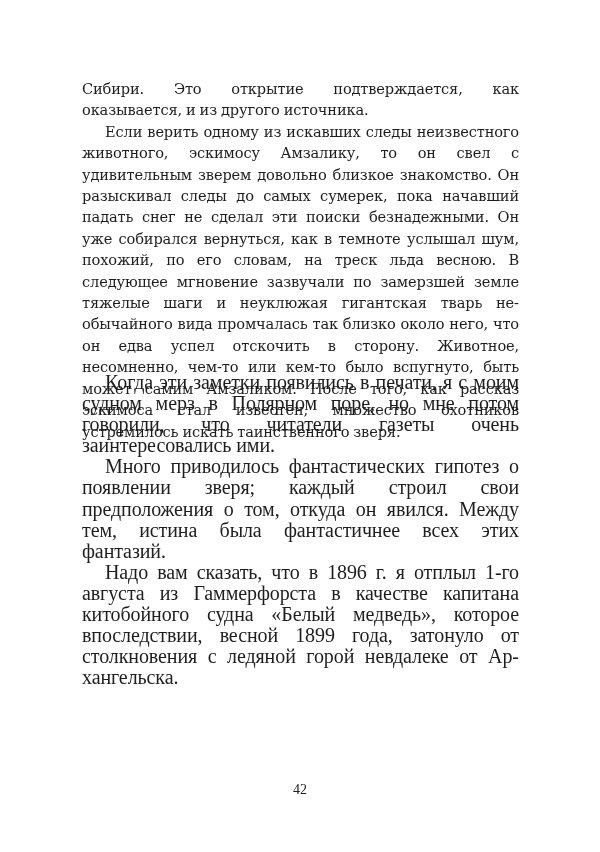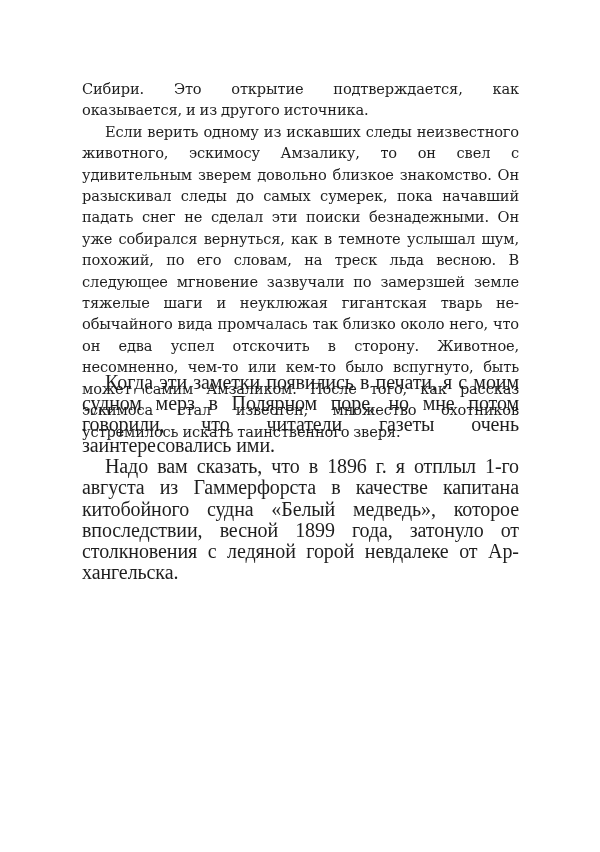--- a/index.html
+++ b/index.html
@@ -67,17 +67,19 @@
 
 <div class="page">
 
   <div class="text-block section-a">
     <p class="para no-indent">Сибири. Это открытие подтверждается, как оказывается, и из другого источника.</p>
     <p class="para">Если верить одному из искавших следы неизвестного животного, эскимосу Амзалику, то он свел с удивительным зверем довольно близкое знакомство. Он разыскивал следы до самых сумерек, пока начавший падать снег не сделал эти поиски безнадежными. Он уже собирался вернуться, как в темноте услышал шум, похожий, по его словам, на треск льда весною. В следующее мгновение зазвучали по замерз­шей земле тяжелые шаги и неуклюжая гигантская тварь не­обычайного вида промчалась так близко около него, что он едва успел отскочить в сторону. Животное, несомненно, чем-то или кем-то было вспугнуто, быть может самим Амзали­ком. После того, как рассказ эскимоса стал известен, мно­жество охотников устремилось искать таинственного зверя.</p>
   </div>
 
   <div class="text-block section-b">
     <p class="para">Когда эти заметки появились в печати, я с моим суд­ном мерз в Полярном поре, но мне потом говорили, что чи­татели газеты очень заинтересовались ими.</p>
+    <p class="para">Много приводилось фантастических гипотез о появлении зверя; каждый строил свои предположения о том, откуда он явился. Между тем, истина была фантастичнее всех этих фантазий.</p>
     <p class="para">Надо вам сказать, что в 1896 г. я отплыл 1-го августа из Гаммерфорста в качестве капитана китобойного судна «Бе­лый медведь», которое впоследствии, весной 1899 года, за­тонуло от столкновения с ледяной горой невдалеке от Ар­хангельска.</p>
   </div>
 
+  <div class="page-number">42</div>
 
 </div>
 
 </body></html>

